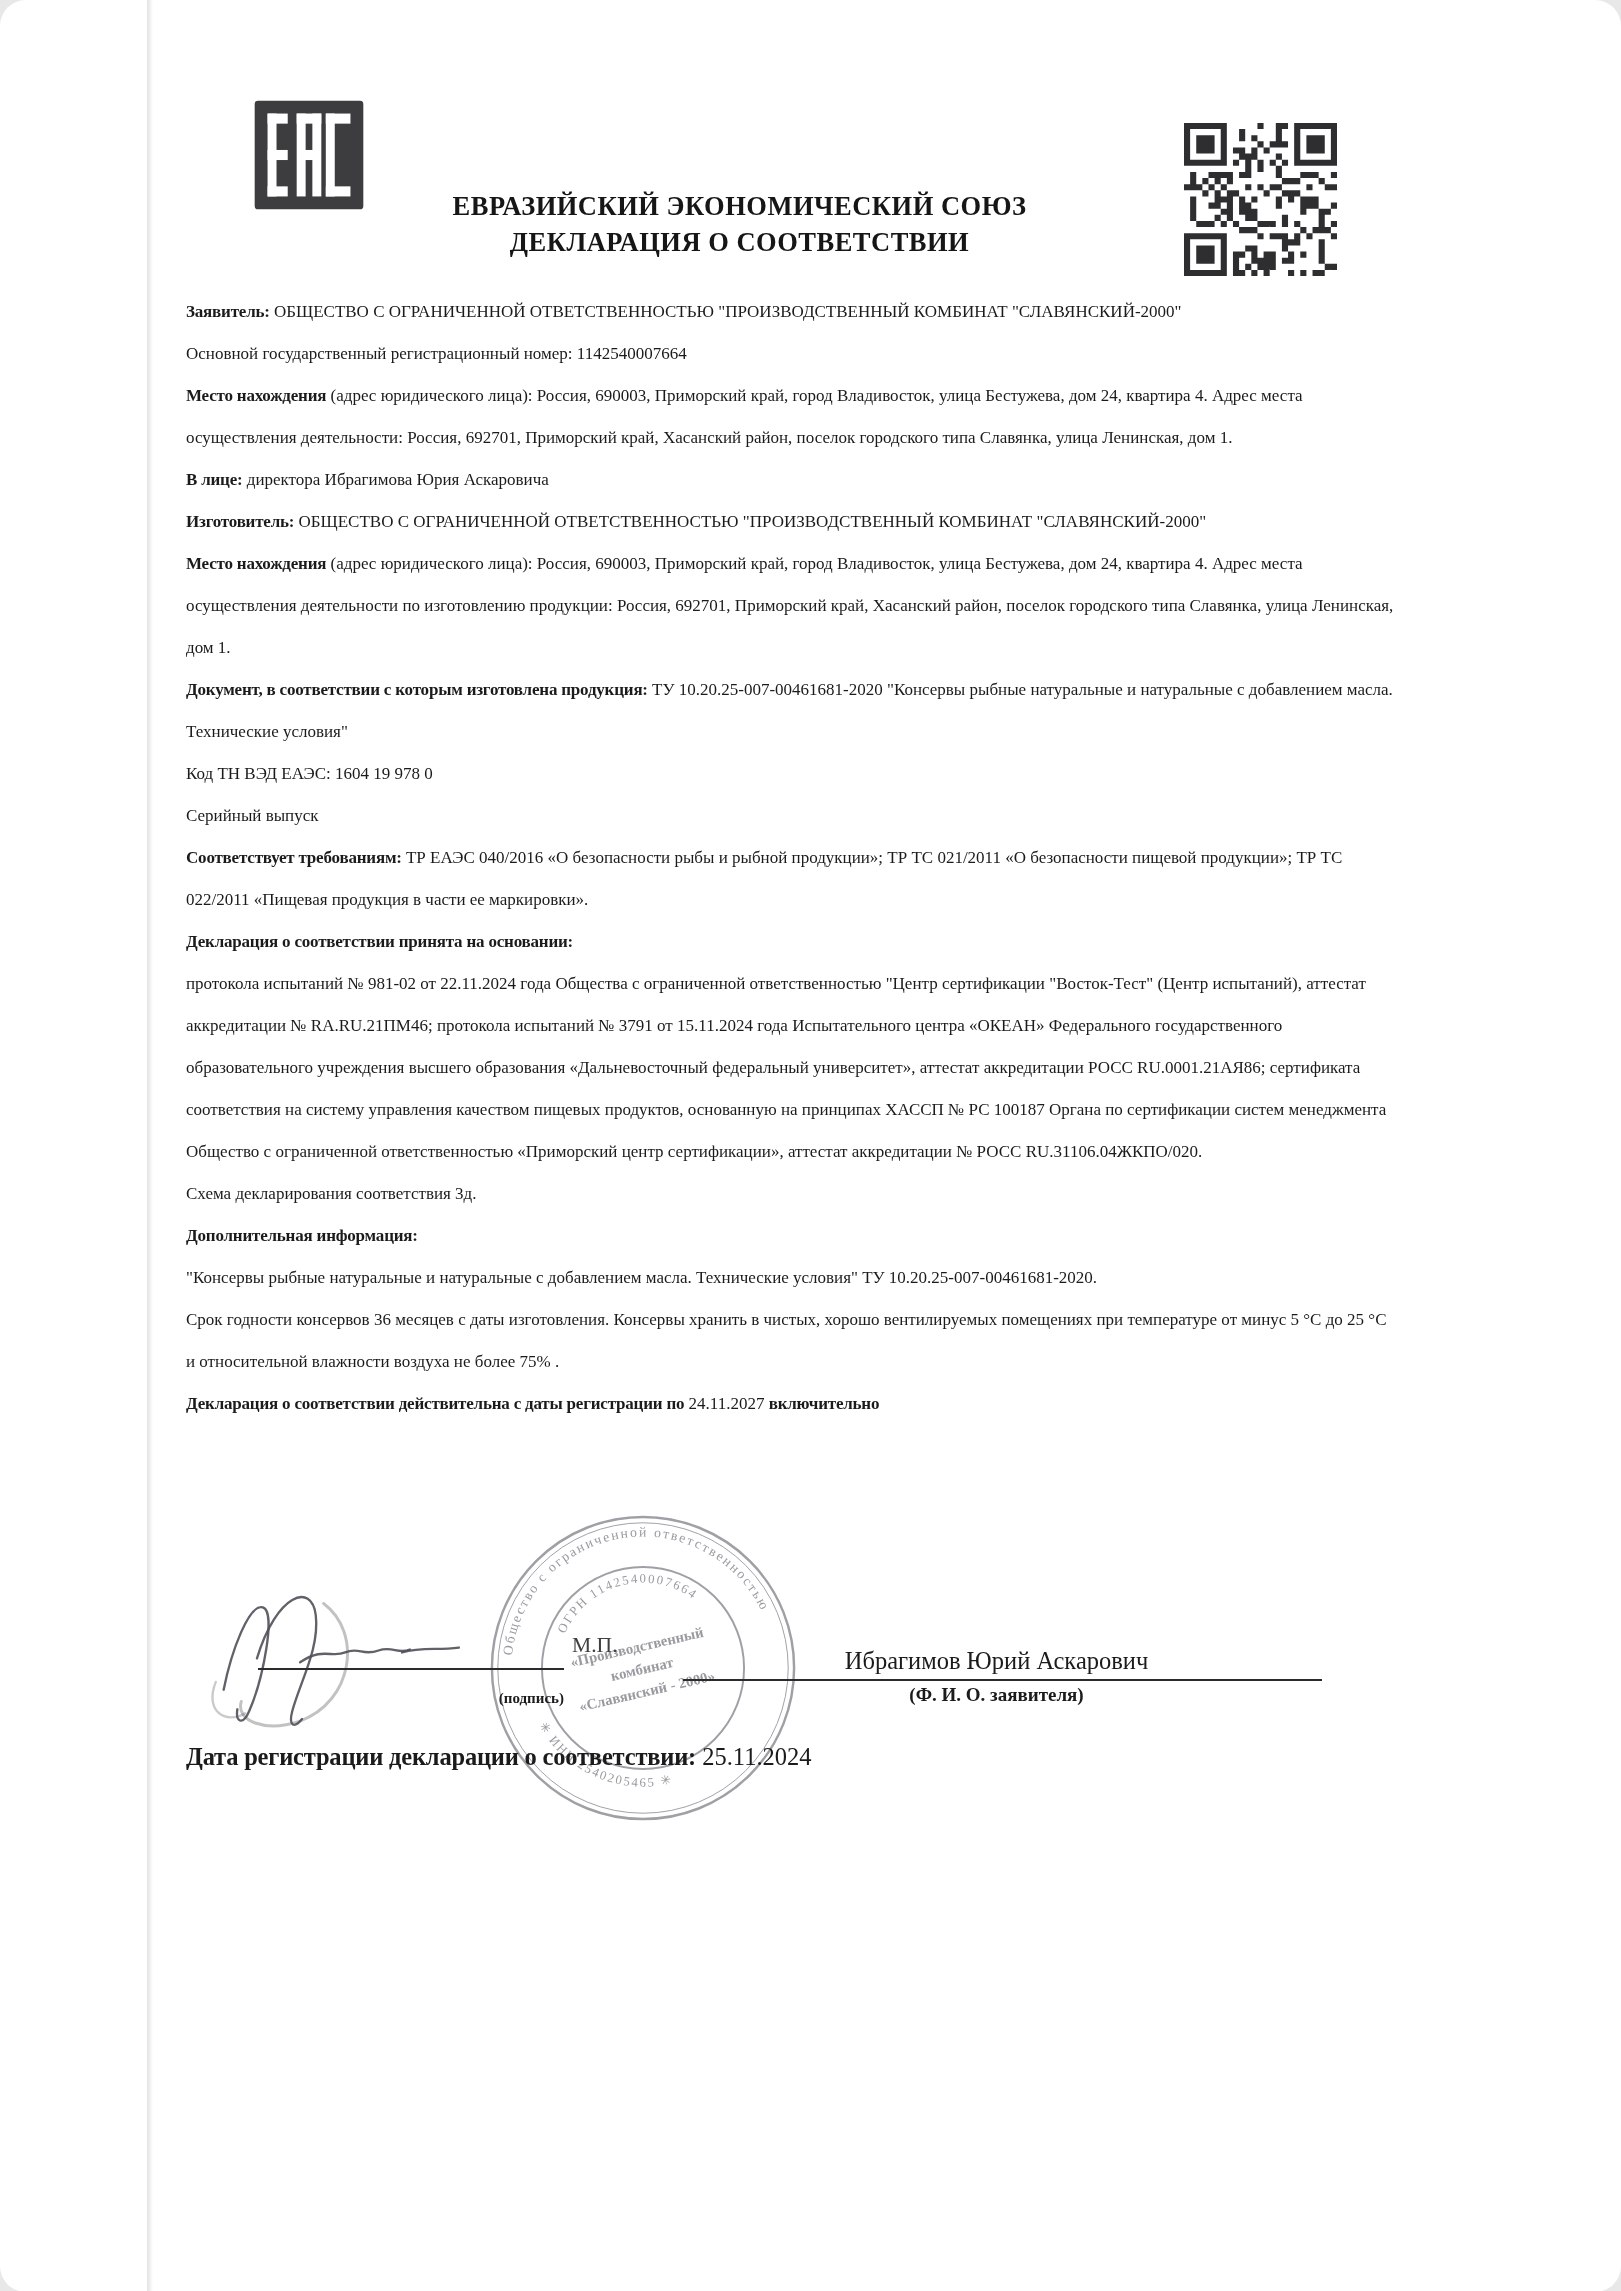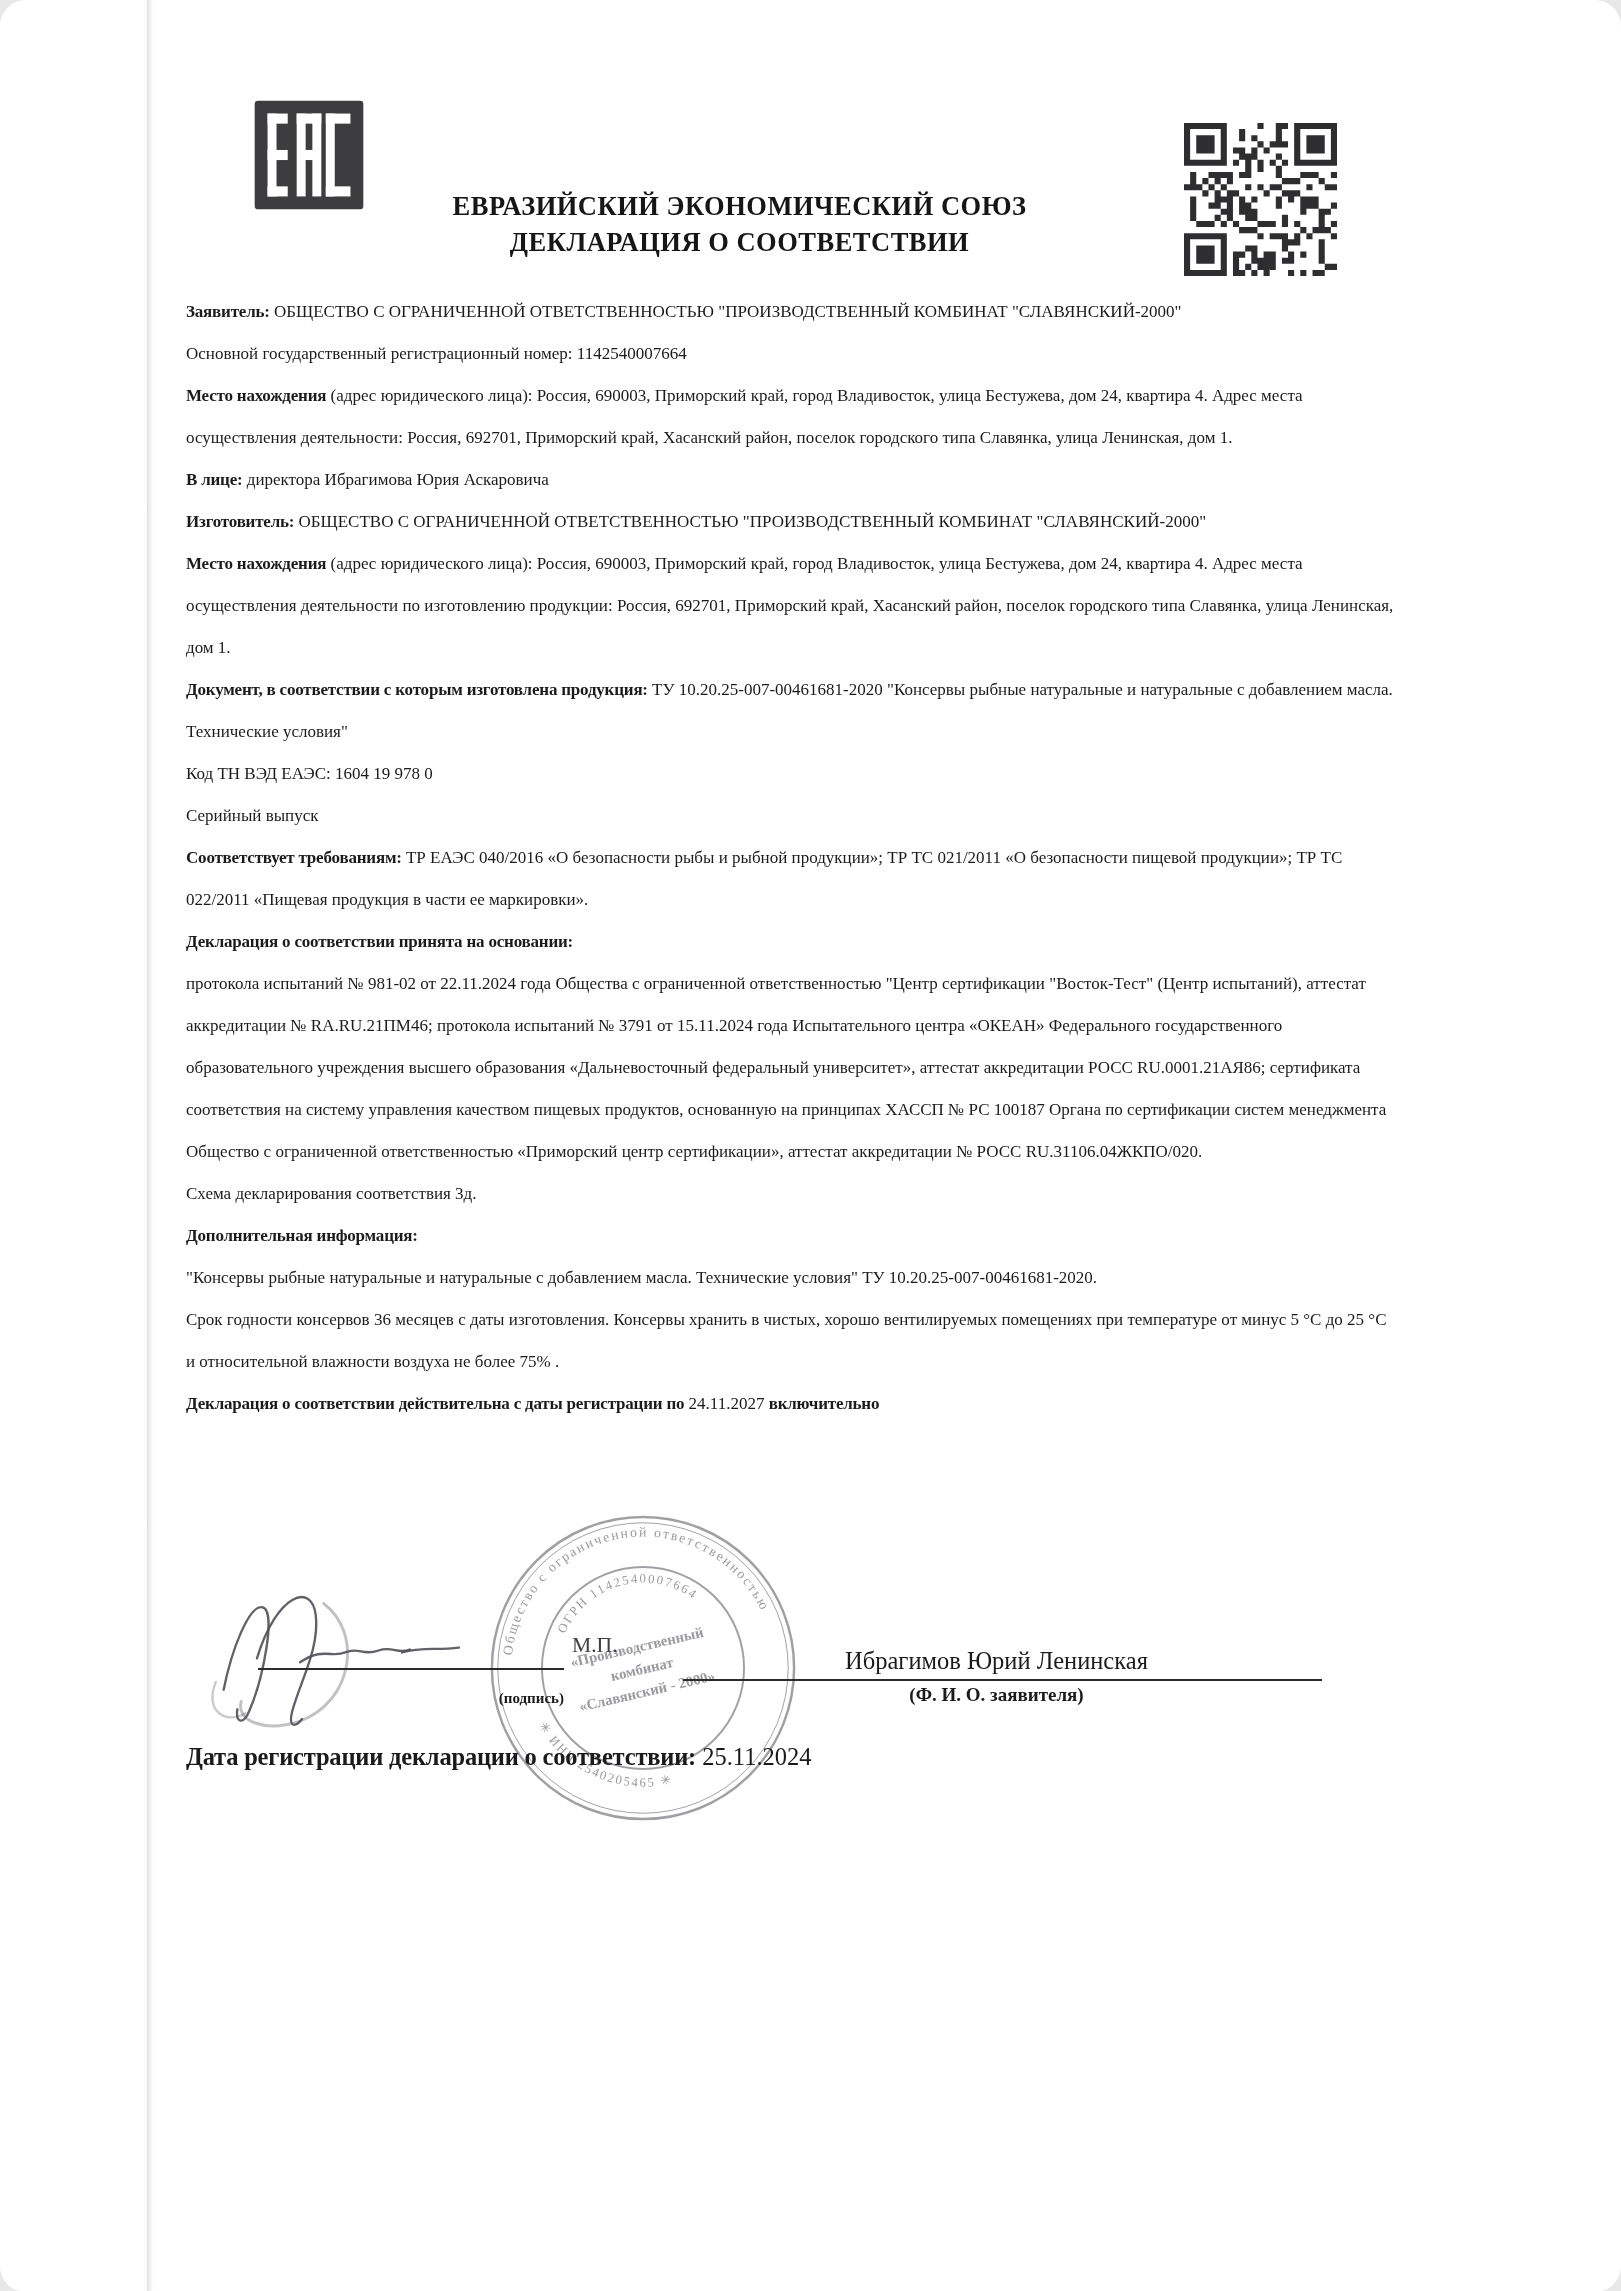--- a/index.html
+++ b/index.html
@@ -115,21 +115,21 @@
         <text x="159" y="188">«Славянский - 2000»</text>
       </g>
     </g>
   </svg>
 
   <div class="mp-note">М.П.</div>
 
   <div class="sig-line-left"></div>
   <div class="sig-caption-left">(подпись)</div>
 
-  <div class="signer-name">Ибрагимов Юрий Ленинская</div>
+  <div class="signer-name">Ибрагимов Юрий Аскарович</div>
   <div class="sig-line-right"></div>
   <div class="signer-caption">(Ф. И. О. заявителя)</div>
 
   <div class="footer-date">
     <b class="lbl">Дата регистрации декларации о соответствии:</b><span> 25.11.2024</span>
   </div>
 </div>
 
 
 </body></html>

